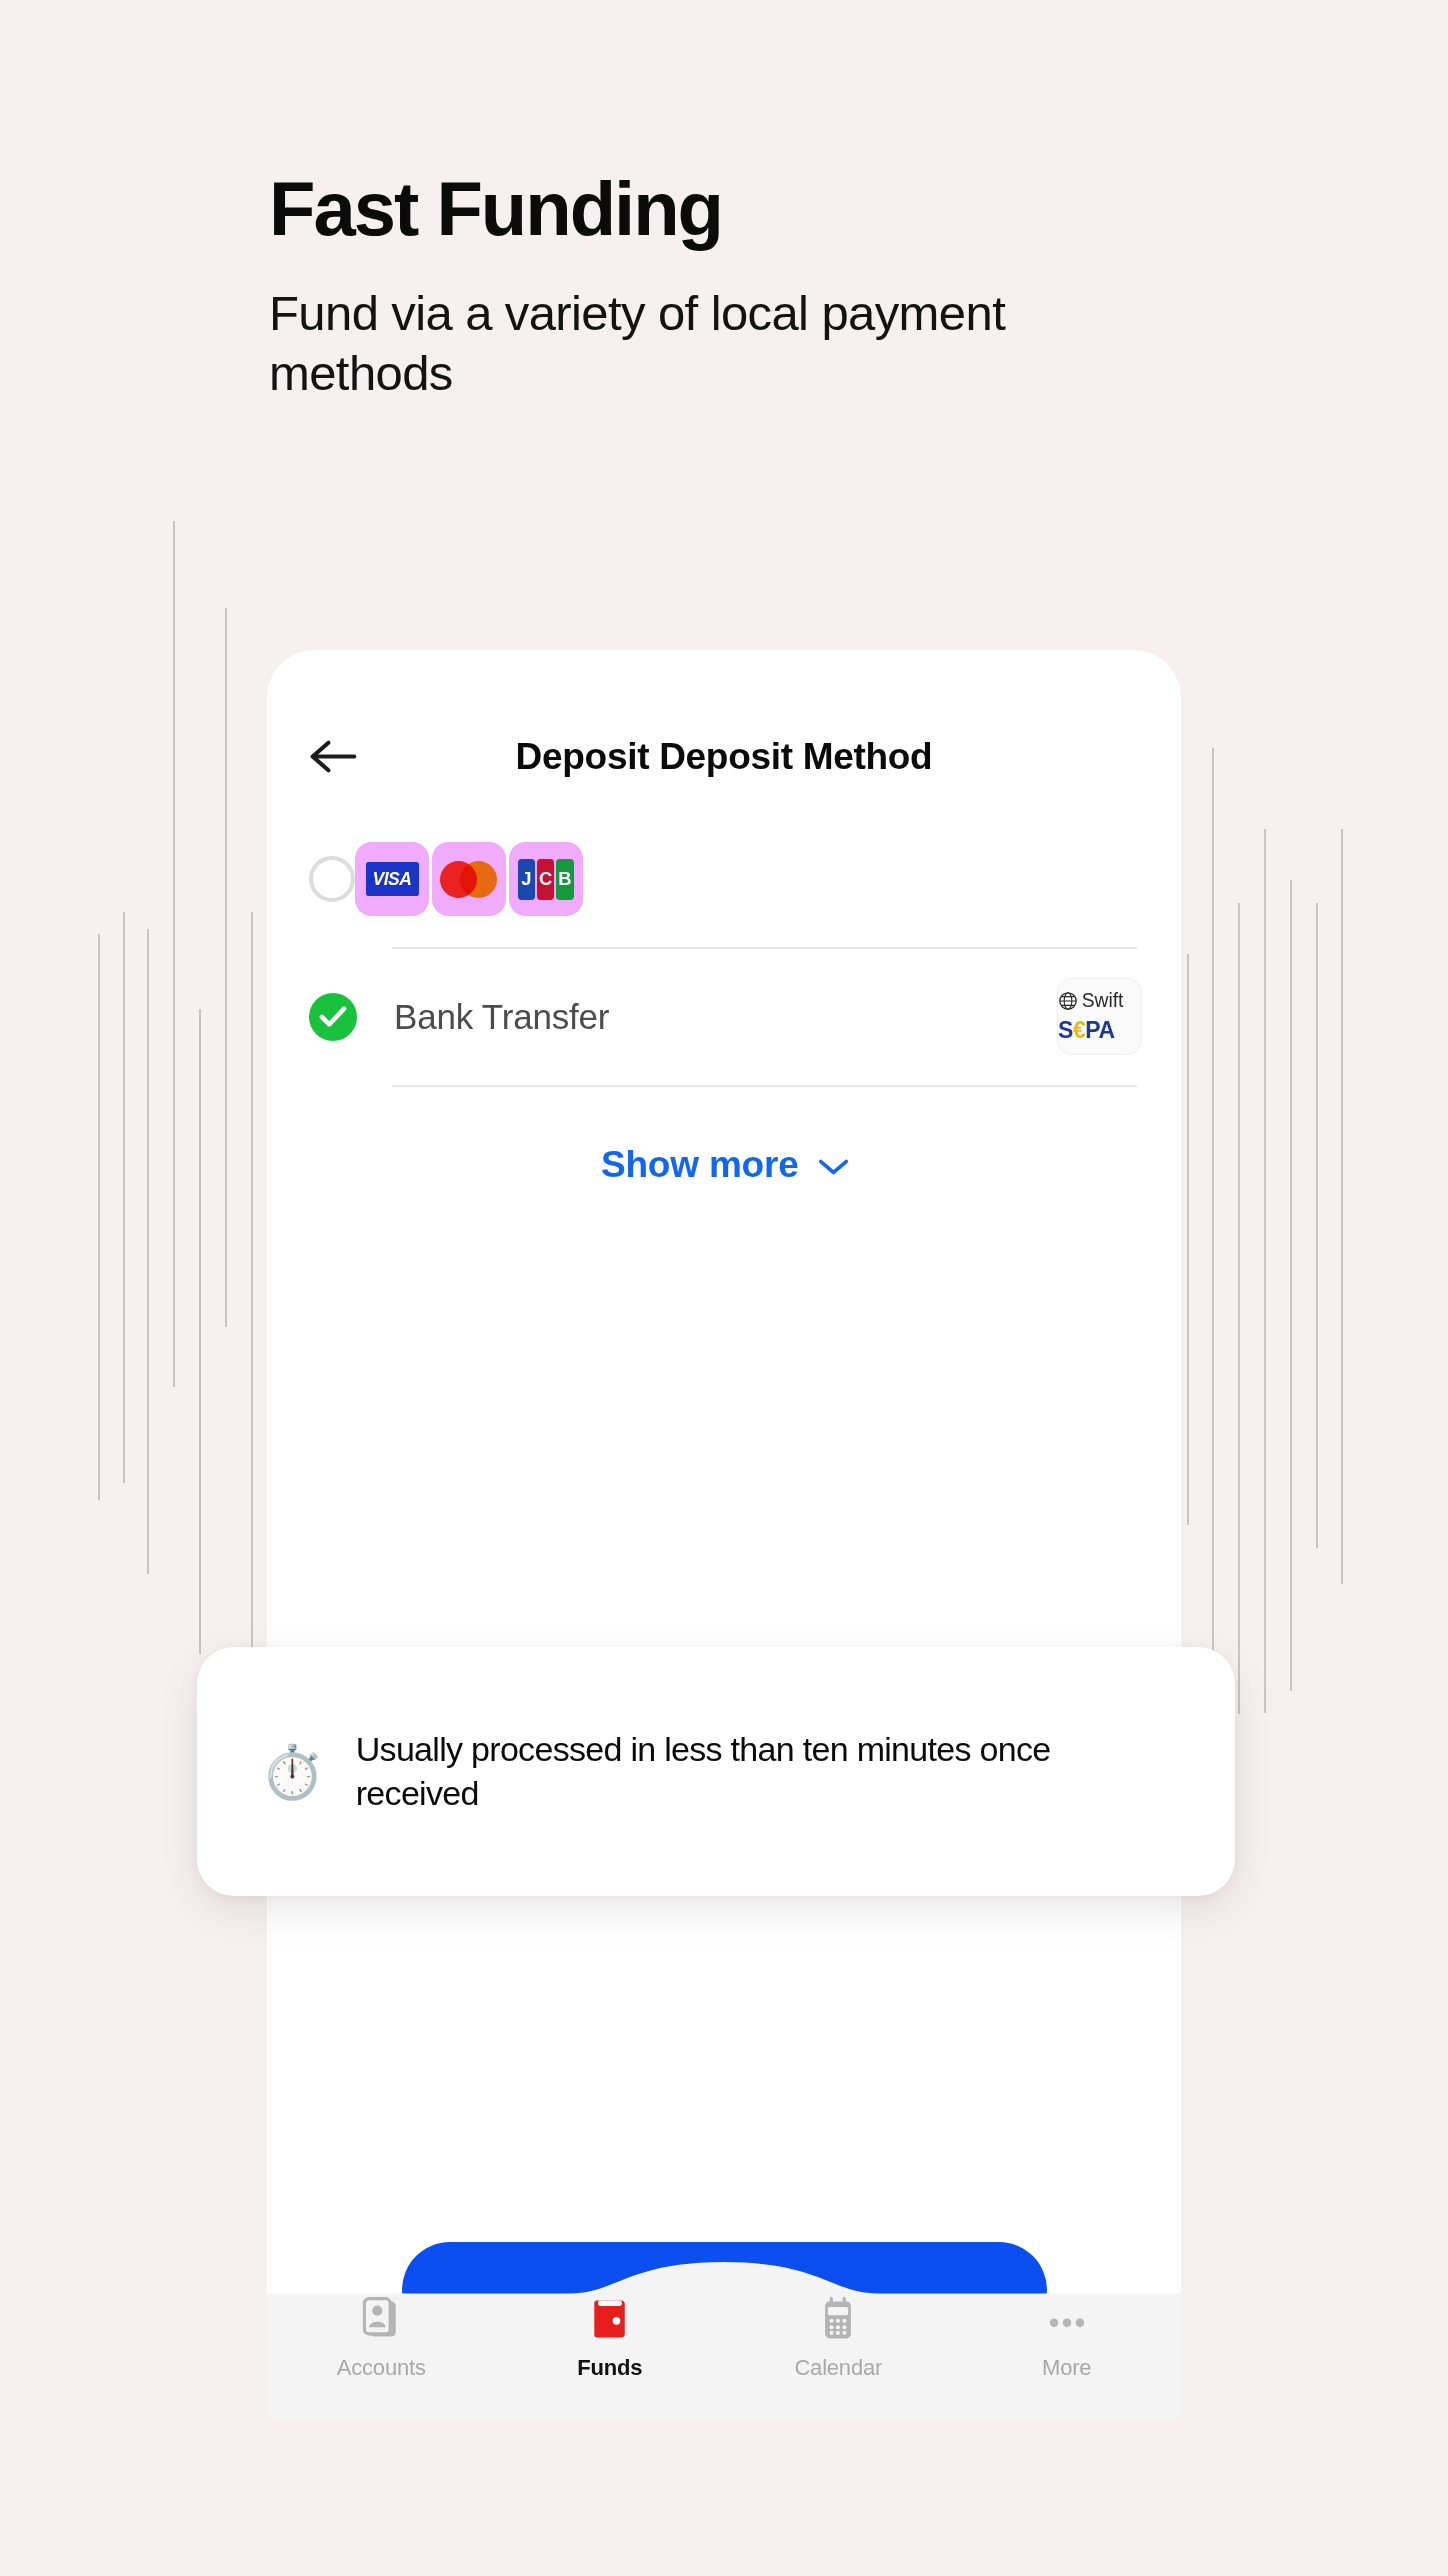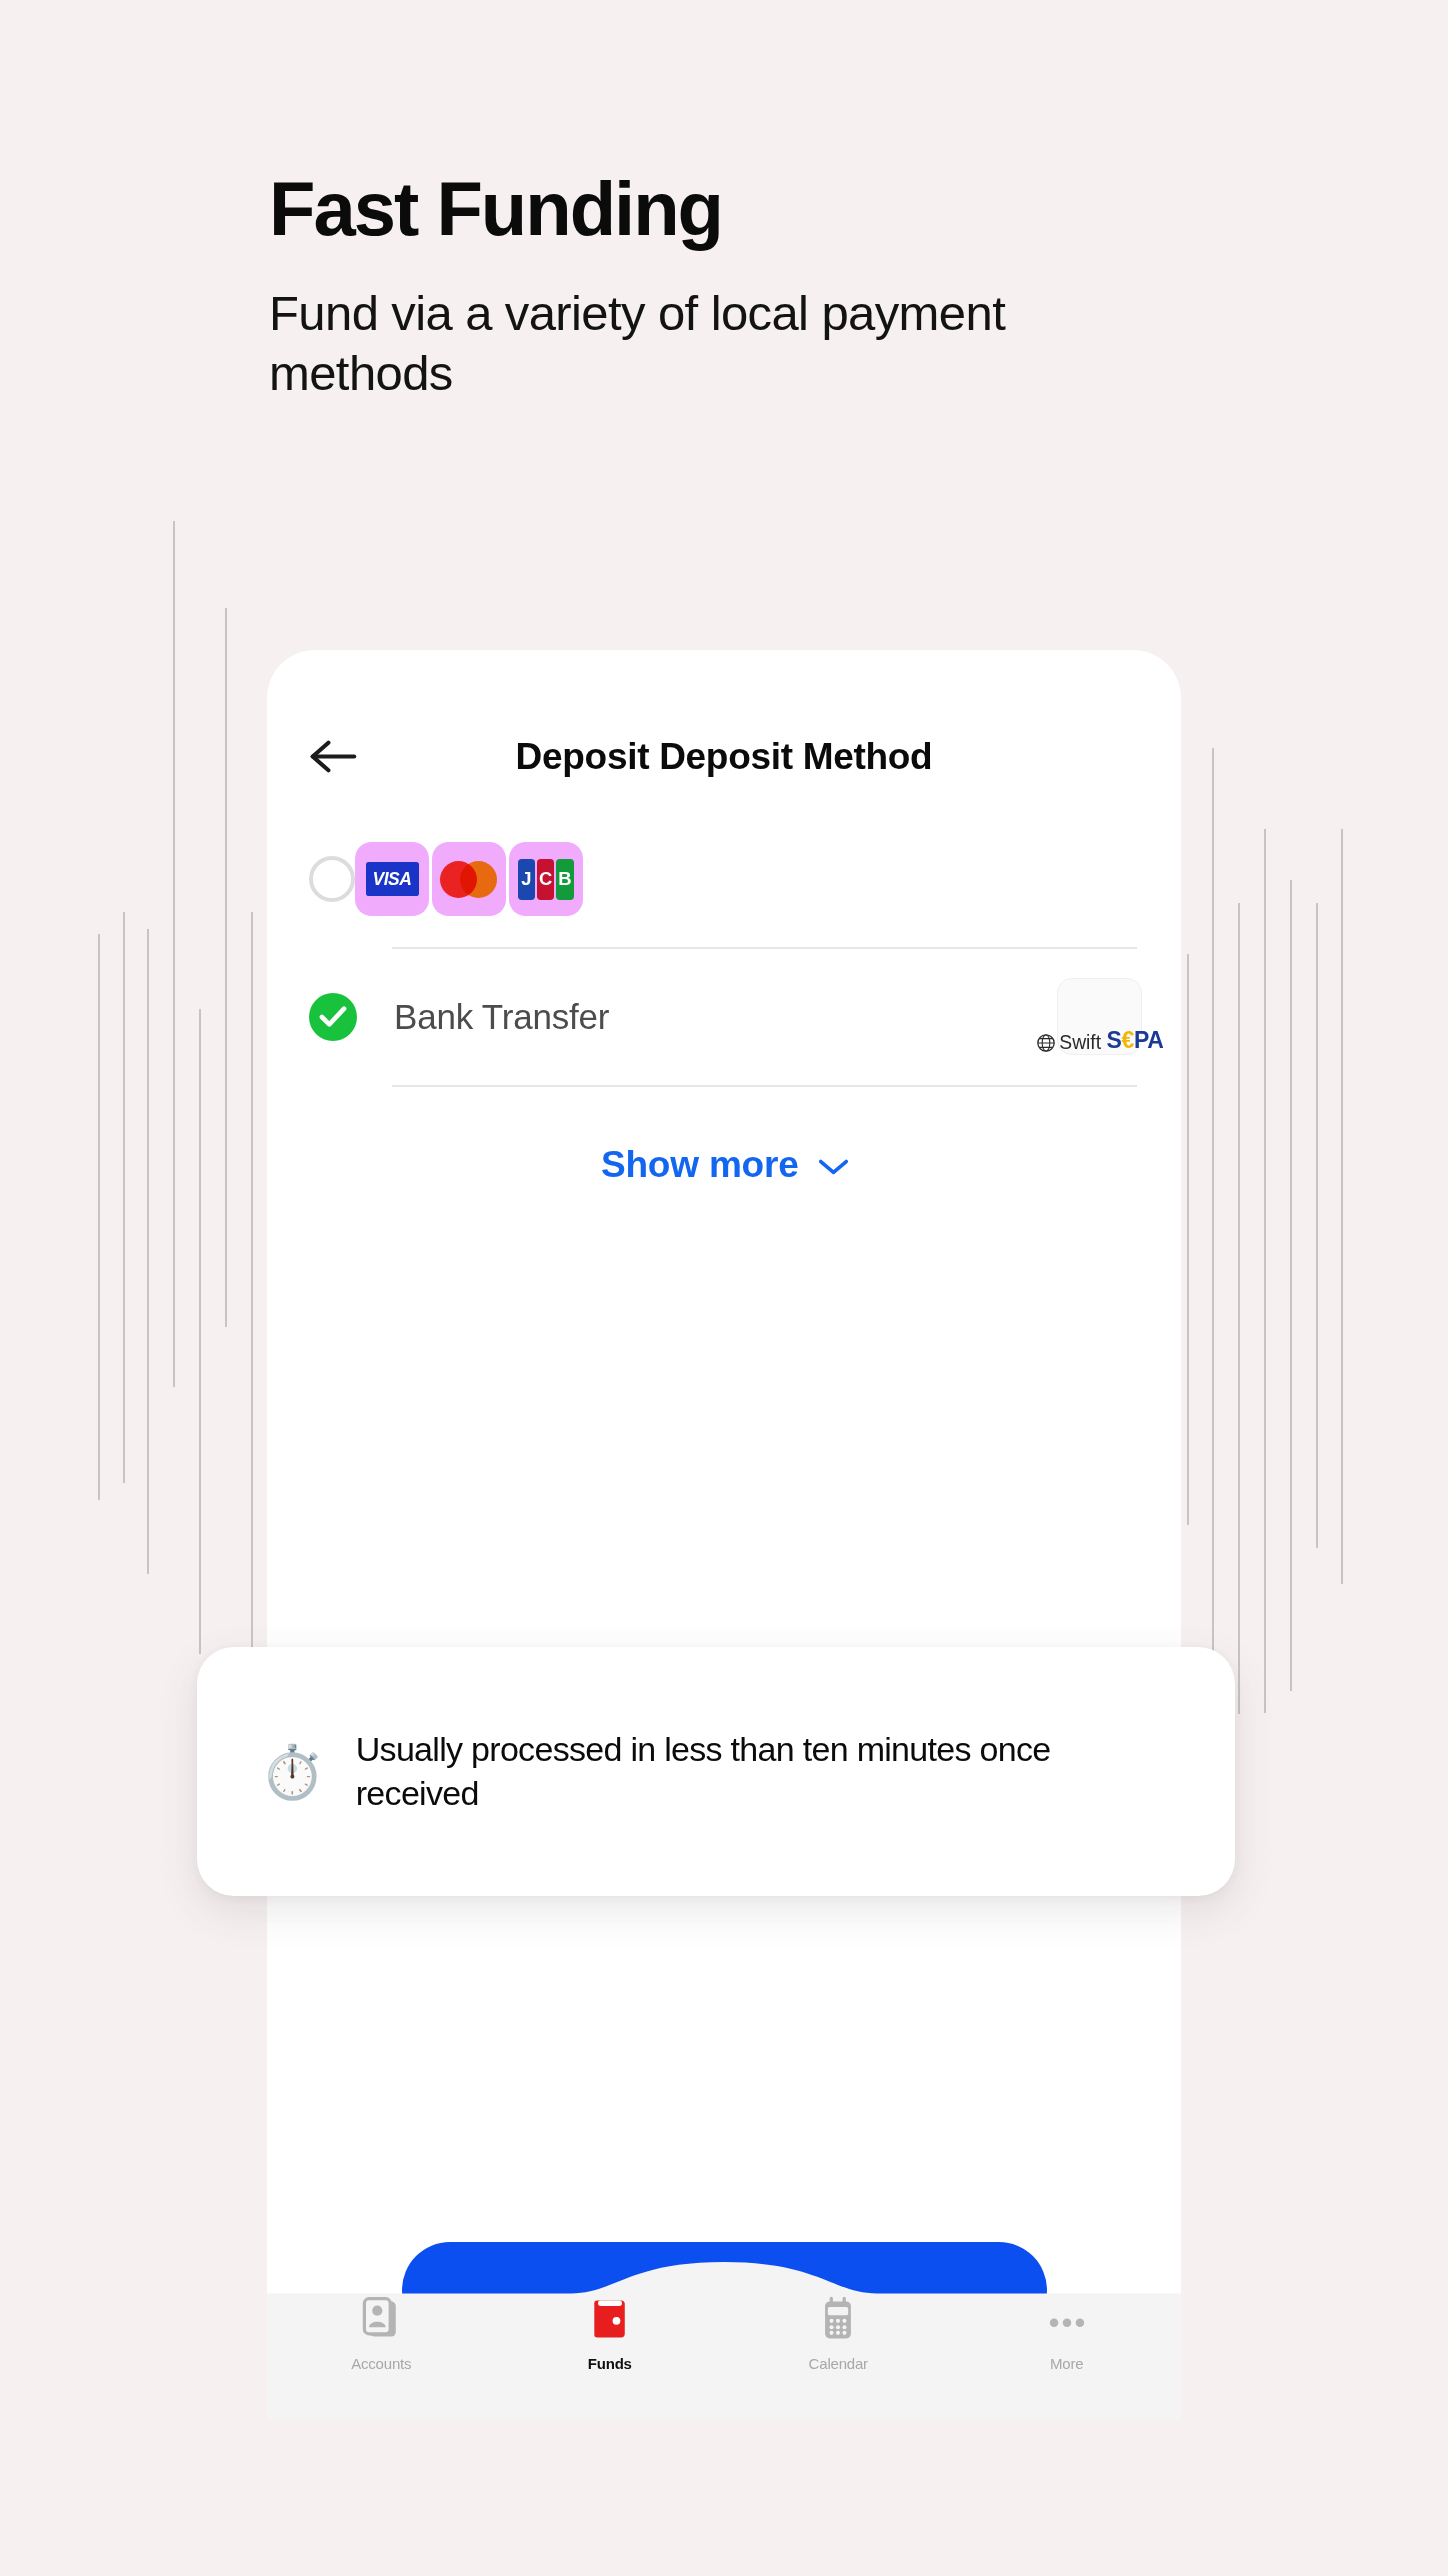--- a/index.html
+++ b/index.html
@@ -185,21 +185,22 @@
   .jcb-mark .j { background: #1A48B0; }
   .jcb-mark .c { background: #C51230; }
   .jcb-mark .b { background: #139A3A; }
 
   .swift-badge {
     width: 85px; height: 77px;
     background: #FAFAFA;
     border-radius: 14.7px;
     border: 0.9px solid #EFEFEF;
     display: flex;
-    align-items: flex-end;
+    flex-direction: column;
+    align-items: flex-start;
     justify-content: center;
     gap: 5.5px;
   }
   .swift-row { display: flex; align-items: center; gap: 3.7px; }
   .swift-text { font-size: 19.3px; color: #2A2A2A; font-weight: 400; }
   .sepa-row { font-size: 23px; font-weight: 700; letter-spacing: -0.4px; }
   .sepa-row .bl { color: #1A3A96; }
   .sepa-row .yl { color: #F2B705; }
 
   
@@ -248,21 +249,21 @@
     display: flex;
   }
   .nav-item {
     flex: 1 1 0;
     display: flex;
     flex-direction: column;
     align-items: center;
     gap: 12px;
   }
   .nav-label {
-    font-size: 15px;
+    font-size: 22px;
     color: #A8A8A8;
     letter-spacing: -0.2px;
   }
   .nav-item.active .nav-label { color: #111; font-weight: 700; }
   .nav-icon { height: 46px; display: flex; align-items: flex-end; }
 
   
   .tip-card {
     position: absolute;
     left: 197px;

